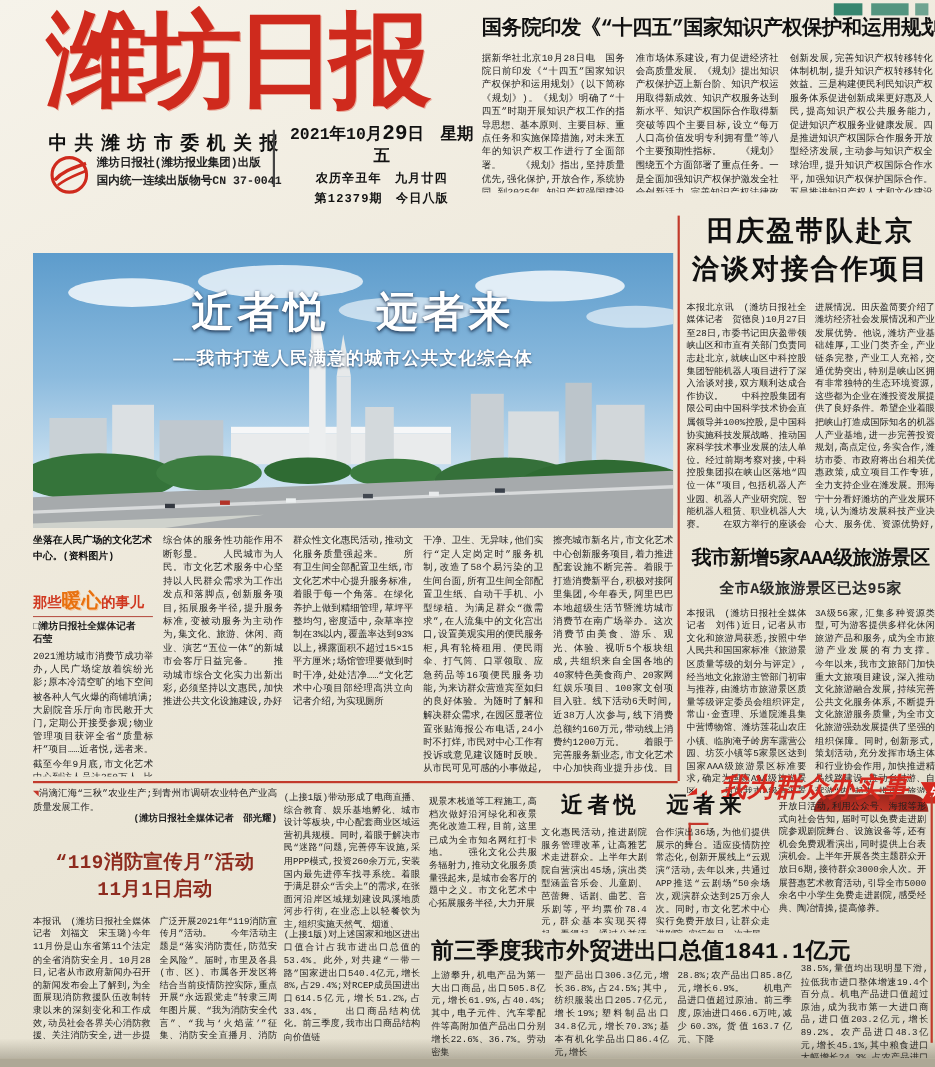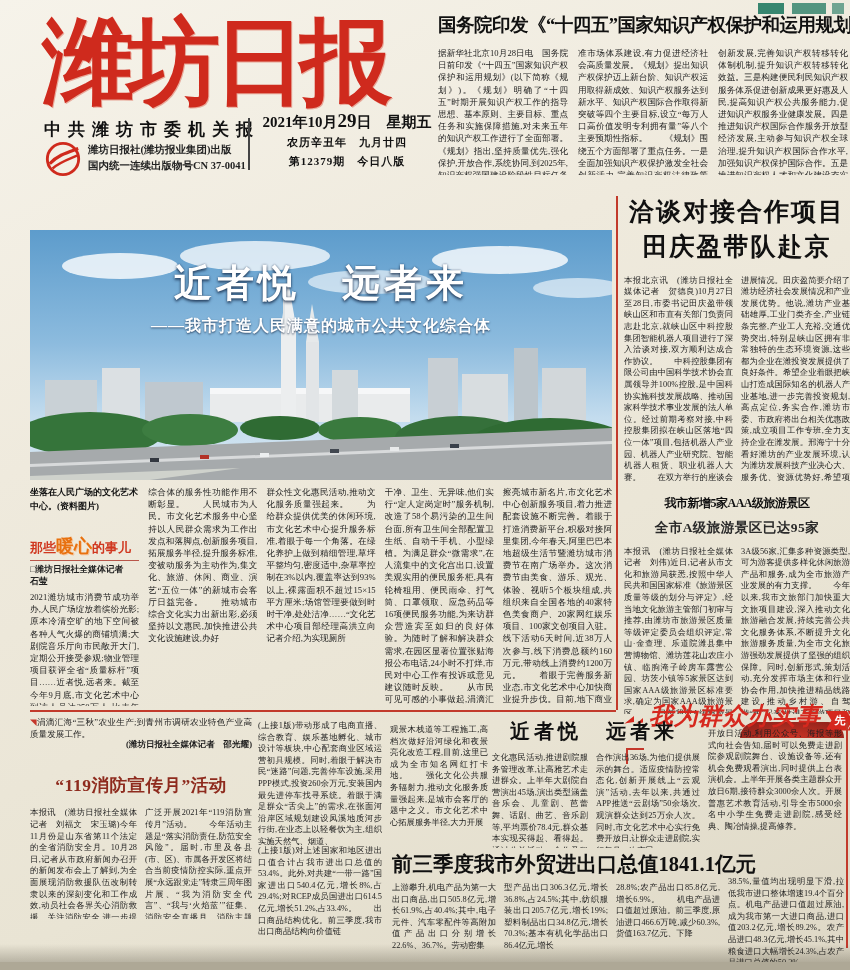--- a/index.html
+++ b/index.html
@@ -1,37 +1,37 @@
 <!DOCTYPE html>
 <html><head>
 <meta charset="utf-8">
 <style>
 html,body{margin:0;padding:0}
 body{width:850px;height:970px;position:relative;overflow:hidden;background:#b4ae9f;
      font-family:"Liberation Serif","DejaVu Serif",serif;}
 #page{position:absolute;inset:0;
-  background:linear-gradient(155deg,#f6f3ea 0%,#efeadd 35%,#e9e4d4 70%,#ded8c6 100%);}
+  background:linear-gradient(155deg,#f6f3ea 0%,#efeadd 35%,#e9e4d4 70%,#ded8c6 100%);font-family:Liberation Mono, monospace;}
 .abs{position:absolute}
 .ct{font-size:8.6px;line-height:1.42;text-align:justify;color:#1d1d1d;overflow:hidden}
 .ct-sm{font-size:8.3px;line-height:1.4;text-align:justify;color:#1d1d1d;overflow:hidden}
 .redline{background:#c23a2b}
 
 
 .mast-title{font-size:92px;font-weight:900;color:#cf2a1d;letter-spacing:-6px;line-height:1;
   text-shadow:1px 1px 0 #e8a99a;transform:scaleY(1.02)}
 .mast-organ{font-size:17px;font-weight:900;letter-spacing:7px;color:#111}
 .mast-pub{font-size:10.5px;font-weight:700;color:#222;line-height:1.5}
 .mast-date1{font-size:15px;font-weight:900;color:#111}
 .mast-date-day{font-size:19px}
 .mast-date2{font-size:11px;font-weight:900;color:#111;letter-spacing:1px}
 
 
 .h-top{font-size:18.5px;font-weight:900;color:#101010;white-space:nowrap;letter-spacing:-0.5px}
 .h-side1{font-size:25px;font-weight:900;color:#101010;text-align:center;letter-spacing:2px;line-height:1.25}
-.h-side2{font-size:12px;font-weight:900;color:#101010;text-align:center;letter-spacing:-0.5px}
+.h-side2{font-size:18px;font-weight:900;color:#101010;text-align:center;letter-spacing:-0.5px}
 .h-sub2{font-size:13.5px;font-weight:700;color:#2a2a2a;text-align:center;letter-spacing:0.5px}
 .h-fire{font-size:17.5px;font-weight:900;color:#8e2b1e;text-align:center;line-height:1.45;letter-spacing:0.5px}
 .h-cont{font-size:20px;font-weight:900;color:#101010;text-align:center;letter-spacing:4px}
 .h-trade{font-size:20.5px;font-weight:900;color:#101010;letter-spacing:0}
 
 
 .cityband{background:linear-gradient(90deg,#f7d2ae 0%,#f09a6c 45%,#ea7152 100%);
   transform:skewX(-14deg);box-shadow:2px 2px 3px rgba(180,80,50,.35)}
 .cityband-text{font-size:20px;font-weight:900;font-style:italic;color:#d5281b;
   letter-spacing:1.5px;text-shadow:1px 1px 0 rgba(255,245,230,.8)}
@@ -157,28 +157,28 @@
   <div class="abs" style="left:30px;top:486px;width:582px;height:220px;display:flex;gap:9px">
     <div style="width:110px;display:flex;flex-direction:column">
       <div class="photo-cap" style="height:44px;overflow:hidden">坐落在人民广场的文化艺术中心。(资料图片)</div>
       <div class="warm-hd" style="margin:4px 0 2px">
         <span class="warm-a">那些</span><span class="warm-b">暖心</span><span class="warm-a">的事儿</span>
       </div>
       <div class="byline" style="margin-bottom:3px;border-top:1px solid #b9564a;padding-top:3px">□潍坊日报社全媒体记者　石莹</div>
       <div class="ct" style="flex:1">2021潍坊城市消费节成功举办,人民广场绽放着缤纷光影;原本冷清空旷的地下空间被各种人气火爆的商铺填满;大剧院音乐厅向市民敞开大门,定期公开接受参观;物业管理项目获评全省“质量标杆”项目……近者悦,远者来。截至今年9月底,市文化艺术中心到访人员达250万人,比去年同期增长598%,城市公共文化</div>
     </div>
     <div class="ct" style="width:110px">综合体的服务性功能作用不断彰显。　　人民城市为人民。市文化艺术服务中心坚持以人民群众需求为工作出发点和落脚点,创新服务项目,拓展服务半径,提升服务标准,变被动服务为主动作为,集文化、旅游、休闲、商业、演艺“五位一体”的新城市会客厅日益完备。　　推动城市综合文化实力出新出彩,必须坚持以文惠民,加快推进公共文化设施建设,办好</div>
-    <div class="ct" style="width:110px">群众性文化惠民活动,推动文化服务质量强起来。　　为给群众提供优美的休闲环境,市文化艺术中心提升服务标准,着眼于每一个角落。在绿化养护上做到精细管理,草坪平整均匀,密度适中,杂草率控制在3%以内,覆盖率达到93%以上,裸露面积不超过15×15平方厘米;场馆管理要做到时时干净,处处洁净……“文化艺术中心项目部经理高洪立向记者介绍,为实现厕所</div>
+    <div class="ct" style="width:110px">群众性文化惠民活动,推动文化服务质量强起来。　　所有卫生间全部配置卫生纸,市文化艺术中心提升服务标准,着眼于每一个角落。在绿化养护上做到精细管理,草坪平整均匀,密度适中,杂草率控制在3%以内,覆盖率达到93%以上,裸露面积不超过15×15平方厘米;场馆管理要做到时时干净,处处洁净……“文化艺术中心项目部经理高洪立向记者介绍,为实现厕所</div>
     <div class="ct" style="width:110px">干净、卫生、无异味,他们实行“定人定岗定时”服务机制,改造了58个易污染的卫生间台面,所有卫生间全部配置卫生纸、自动干手机、小型绿植。为满足群众“微需求”,在人流集中的文化宫出口,设置美观实用的便民服务柜,具有轮椅租用、便民雨伞、打气筒、口罩领取、应急药品等16项便民服务功能,为来访群众营造宾至如归的良好体验。为随时了解和解决群众需求,在园区显著位置张贴海报公布电话,24小时不打烊,市民对中心工作有投诉或意见建议随时反映。　　从市民可见可感的小事做起,涓滴汇海,带来的是不断跃升的群众文化获得感。</div>
     <div class="ct" style="width:110px">擦亮城市新名片,市文化艺术中心创新服务项目,着力推进配套设施不断完善。着眼于打造消费新平台,积极对接阿里集团,今年春天,阿里巴巴本地超级生活节暨潍坊城市消费节在南广场举办。这次消费节由美食、游乐、观光、体验、视听5个板块组成,共组织来自全国各地的40家特色美食商户、20家网红娱乐项目、100家文创项目入驻。线下活动6天时间,近38万人次参与,线下消费总额约160万元,带动线上消费约1200万元。　　着眼于完善服务新业态,市文化艺术中心加快商业提升步伐。目前,地下商业区域全部完成装修和招引工作,引入东方启明星、超能星球、乐高3家上市公司品牌以及康熙电子商务、七田阳光等14家知名企业入驻。(下转2版)</div>
   </div>
 
   <div class="abs" style="left:624px;top:192px;width:226px;height:556px">
+    <div class="h-side1" style="margin-top:4px">田庆盈带队赴京</div>
     <div class="h-side1" style="margin-top:4px">洽谈对接合作项目</div>
-    <div class="h-side1" style="margin-top:4px">田庆盈带队赴京</div>
     <div style="display:flex;gap:8px;margin-top:12px;height:206px">
       <div class="ct-sm" style="width:109px;height:206px">本报北京讯　(潍坊日报社全媒体记者　贺德良)10月27日至28日,市委书记田庆盈带领峡山区和市直有关部门负责同志赴北京,就峡山区中科控股集团智能机器人项目进行了深入洽谈对接,双方顺利达成合作协议。　　中科控股集团有限公司由中国科学技术协会直属领导并100%控股,是中国科协实施科技发展战略、推动国家科学技术事业发展的法人单位。经过前期考察对接,中科控股集团拟在峡山区落地“四位一体”项目,包括机器人产业园、机器人产业研究院、智能机器人租赁、职业机器人大赛。　　在双方举行的座谈会上,中科控股集团董事长邢海宁,中科控股集团副总经理吴疆,峡山区党工委书记、管委会主任张龙江分别介绍了中科控股集团情况、中科“四位一体”项目情况和项目</div>
       <div class="ct-sm" style="width:109px;height:206px">进展情况。田庆盈简要介绍了潍坊经济社会发展情况和产业发展优势。他说,潍坊产业基础雄厚,工业门类齐全,产业链条完整,产业工人充裕,交通优势突出,特别是峡山区拥有非常独特的生态环境资源,这些都为企业在潍投资发展提供了良好条件。希望企业着眼把峡山打造成国际知名的机器人产业基地,进一步完善投资规划,高点定位,务实合作,潍坊市委、市政府将出台相关优惠政策,成立项目工作专班,全力支持企业在潍发展。邢海宁十分看好潍坊的产业发展环境,认为潍坊发展科技产业决心大、服务优、资源优势好,希望项目能够得到潍坊市委、市政府的重视和支持,相信在双方共同努力下,双方合作一定取得圆满成功。　　座谈结束后,双方共同见证了中科智能机器人产业园项目签约。</div>
     </div>
     <div class="h-side2" style="margin-top:14px">我市新增5家AAA级旅游景区</div>
     <div class="h-sub2" style="margin-top:7px">全市A级旅游景区已达95家</div>
     <div style="display:flex;gap:8px;margin-top:9px;height:168px">
       <div class="ct-sm" style="width:109px;height:168px">本报讯　(潍坊日报社全媒体记者　刘伟)近日,记者从市文化和旅游局获悉,按照中华人民共和国国家标准《旅游景区质量等级的划分与评定》,经当地文化旅游主管部门初审与推荐,由潍坊市旅游景区质量等级评定委员会组织评定,常山·金查理、乐道院潍县集中营博物馆、潍坊莲花山农庄小镇、临朐淹子岭房车露营公园、坊茨小镇等5家景区达到国家AAA级旅游景区标准要求,确定为国家AAA级旅游景区。　　目前我市A级旅游景区已达95家,其中5A级2家、4A级21家、</div>
       <div class="ct-sm" style="width:109px;height:168px">3A级56家,汇集多种资源类型,可为游客提供多样化休闲旅游产品和服务,成为全市旅游产业发展的有力支撑。　　今年以来,我市文旅部门加快重大文旅项目建设,深入推动文化旅游融合发展,持续完善公共文化服务体系,不断提升文化旅游服务质量,为全市文化旅游强劲发展提供了坚强的组织保障。同时,创新形式,策划活动,充分发挥市场主体和行业协会作用,加快推进精品线路建设,推动乡村游、自驾游“热”起来,推进了旅游项目和产业的蓬勃发展。</div>
     </div>
@@ -195,20 +195,21 @@
     </div>
   </div>
 
   <div class="abs" style="left:626px;top:748px;width:16px;height:14px;border-left:2px solid #c4372b;border-top:2px solid #c4372b"></div>
   <div class="abs redline" style="left:846px;top:722px;width:2px;height:226px"></div>
 
   <div class="abs" style="left:30px;top:716px;width:222px;height:240px">
     <div class="ct" style="height:22px"><span style="color:#c4372b;font-weight:900">◥</span><span>涓滴汇海“三秋”农业生产;到青州市调研农业特色产业高质量发展工作。</span></div>
     <div class="ct" style="text-align:right;font-weight:700;height:13px">(潍坊日报社全媒体记者　邵光耀)</div>
     <div class="h-fire" style="margin-top:22px">“119消防宣传月”活动</div>
+    <div class="h-fire">11月1日启动</div>
     <div style="display:flex;gap:8px;margin-top:9px;height:112px">
       <div class="ct-sm" style="width:107px;height:112px">本报讯　(潍坊日报社全媒体记者　刘福文　宋玉璐)今年11月份是山东省第11个法定的全省消防安全月。10月28日,记者从市政府新闻办召开的新闻发布会上了解到,为全面展现消防救援队伍改制转隶以来的深刻变化和工作成效,动员社会各界关心消防救援、关注消防安全,进一步提升消防救援队伍形象和全民消防安全素质,自11月1日至30日,全市将</div>
       <div class="ct-sm" style="width:107px;height:112px">广泛开展2021年“119消防宣传月”活动。　　今年活动主题是“落实消防责任,防范安全风险”。届时,市里及各县(市、区)、市属各开发区将结合当前疫情防控实际,重点开展“永远跟党走”转隶三周年图片展、“我为消防安全代言”、“我与‘火焰蓝’”征集、消防安全直播月、消防主题灯光秀、消防科普线上大体验、“全民学消防”等一系列消防宣传活动。</div>
     </div>
   </div>
 
   <div class="abs" style="left:258px;top:716px;width:592px;height:250px">
     <div class="abs ct-sm" style="left:0;top:4px;width:124px;height:128px">(上接1版)带动形成了电商直播、综合教育、娱乐基地孵化、城市设计等板块,中心配套商业区域运营初具规模。同时,着眼于解决市民“迷路”问题,完善停车设施,采用PPP模式,投资260余万元,安装国内最先进停车找寻系统。着眼于满足群众“舌尖上”的需求,在张面河沿岸区域规划建设凤溪地质河步行街,在业态上以轻餐饮为主,组织实施天然气、烟道、</div>
     <div class="abs ct-sm" style="left:132px;top:8px;width:98px;height:124px">观景木栈道等工程施工,高档次做好沿河绿化和夜景亮化改造工程,目前,这里已成为全市知名网红打卡地。　　强化文化公共服务辐射力,推动文化服务质量强起来,是城市会客厅的题中之义。市文化艺术中心拓展服务半径,大力开展</div>
     <div class="abs h-cont" style="left:234px;top:2px;width:204px">近者悦　远者来</div>

